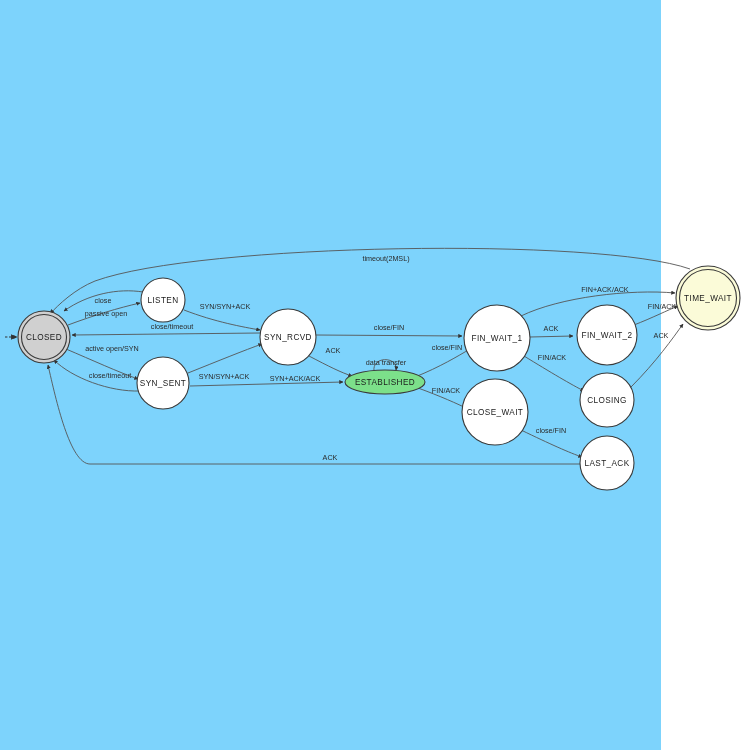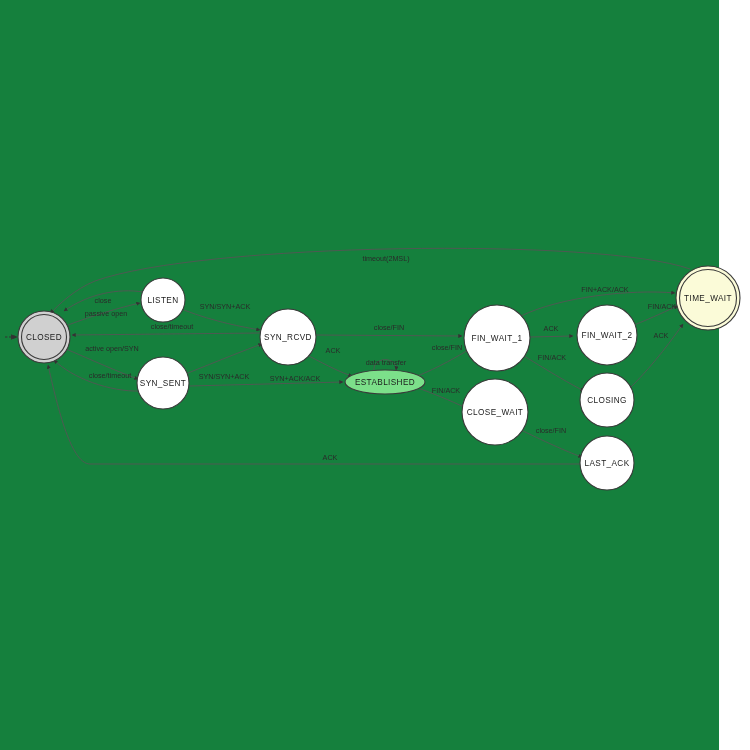--- a/index.html
+++ b/index.html
@@ -8,23 +8,23 @@
     background: #ffffff;
   }
   body {
     width: 750px;
     height: 750px;
     font-family: "Liberation Sans", sans-serif;
     overflow: hidden;
   }
   #diagram-root {
     position: relative;
-    width: 719px;
+    width: 661px;
     height: 750px;
-    background: #15803d;
+    background: #7dd3fc;
   }
   svg#fsm {
     display: block;
     width: 750px;
     height: 750px;
   }
   .node-shape {
     stroke: #3a3a3a;
     stroke-width: 1.1;
   }

